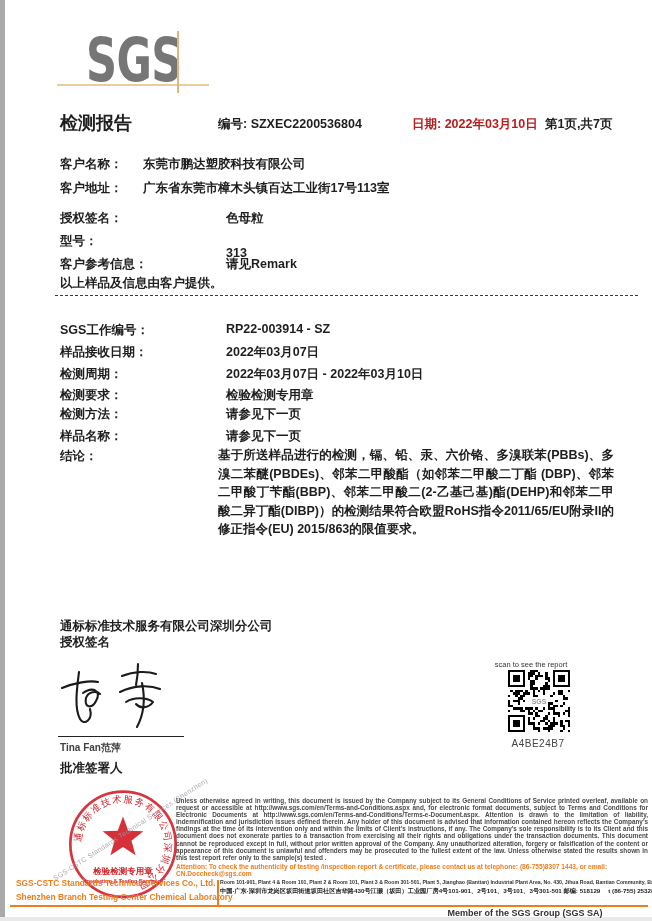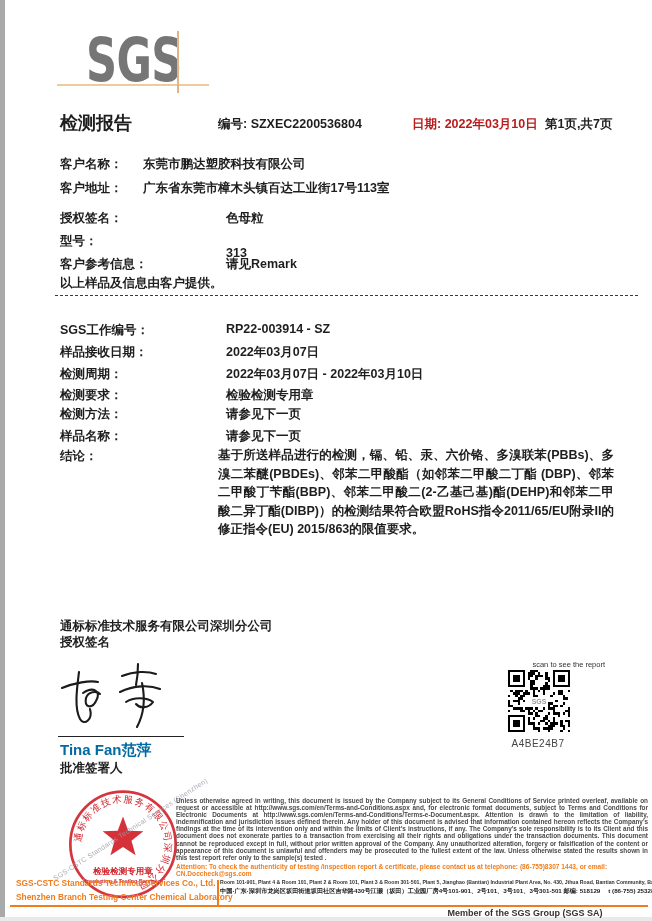--- a/index.html
+++ b/index.html
@@ -29,24 +29,24 @@
   .field-value{font-size:12.5px;font-weight:600;color:#1e1e1e;white-space:nowrap;margin-left:8px;}
 
   .dashed-sep{left:55px;top:295px;width:583px;height:0;border-top:1.4px dashed #3a3a3a;}
 
   .conclusion{left:218px;top:446px;width:396px;font-size:12.5px;font-weight:600;
               color:#1e1e1e;line-height:18.5px;text-align:justify;}
 
   .sig-company{left:60px;top:618px;font-size:12.5px;font-weight:600;color:#1e1e1e;}
   .sig-auth{left:60px;top:634px;font-size:12.5px;font-weight:600;color:#1e1e1e;}
   .sig-line{left:58px;top:736px;width:126px;height:0;border-top:1.6px solid #222;}
-  .sig-name{left:60px;top:741px;font-size:15px;font-weight:600;color:#0369a1;}
+  .sig-name{left:60px;top:741px;font-size:10px;font-weight:600;color:#404040;}
   .sig-title{left:60px;top:760px;font-size:12.5px;font-weight:600;color:#1e1e1e;}
 
-  .qr-caption{left:515px;top:660px;width:90px;text-align:right;font-size:7.5px;color:#333;}
+  .qr-caption{left:486px;top:660px;width:90px;text-align:center;font-size:7.5px;color:#333;}
   .qr-box{left:508px;top:670px;width:62px;height:62px;background:#fff;}
   .qr-box svg{width:62px;height:62px;display:block;}
   .qr-id{left:493px;top:738px;width:90px;text-align:center;font-size:10px;color:#444;letter-spacing:0.5px;}
 
   .stamp{left:62px;top:788px;width:122px;height:116px;}
   .stamp svg{width:122px;height:116px;display:block;}
   .stamp-watermark{left:52px;top:876px;font-size:7px;color:#9a9aa6;opacity:.85;
                    transform:rotate(-33deg);transform-origin:0 0;white-space:nowrap;letter-spacing:.3px;}
   .footer-co1{left:16px;top:878px;font-size:8.4px;color:#f07d1d;font-weight:bold;white-space:nowrap;}
   .footer-co2{left:16px;top:892px;font-size:8.4px;color:#f07d1d;font-weight:bold;white-space:nowrap;}

